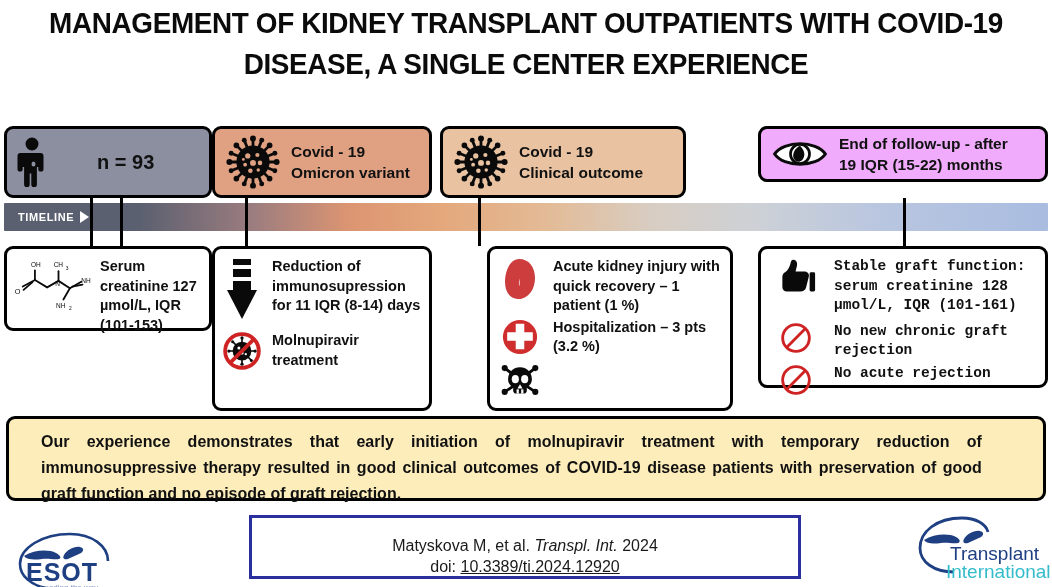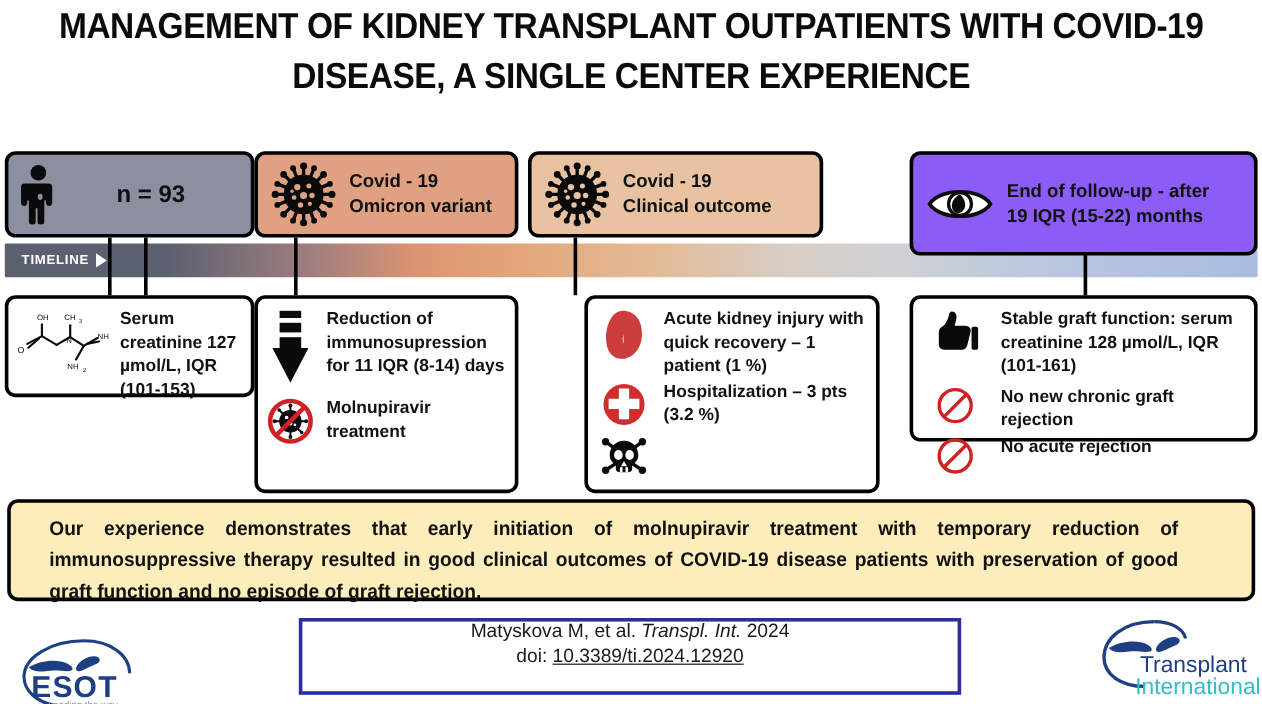--- a/index.html
+++ b/index.html
@@ -58,36 +58,36 @@
     padding: 12px 10px;
     gap: 10px;
   }
   .tbox .ttext {
     font-size: 15.5px; font-weight: bold; color: #111;
     line-height: 21px;
   }
   .tbox-1 { background: #8b8fa0; left: 4px;   top: 126px; width: 208px; height: 72px; }
   .tbox-2 { background: #e0a183; left: 212px; top: 126px; width: 220px; height: 72px; }
   .tbox-3 { background: #e9c3a1; left: 440px; top: 126px; width: 246px; height: 72px; }
-  .tbox-4 { background: #8b5cf6; left: 758px; top: 126px; width: 290px; height: 87px; }
+  .tbox-4 { background: #f0abfc; left: 758px; top: 126px; width: 290px; height: 56px; }
 
   .nlabel { font-size: 20px; font-weight: bold; color: #111; margin-left: 40px; }
 
   
   .dbox {
     position: absolute;
     border: 3px solid #000;
     border-radius: 9px;
     background: #fff;
     padding: 8px 8px 8px 6px;
   }
   .dbox-1 { left: 4px;   top: 246px; width: 208px; height: 85px; }
   .dbox-2 { left: 212px; top: 246px; width: 220px; height: 165px; }
   .dbox-3 { left: 440px; top: 246px; width: 246px; height: 165px; margin-left: 47px; }
-  .dbox-4 { left: 758px; top: 246px; width: 290px; height: 122px; }
+  .dbox-4 { left: 758px; top: 246px; width: 290px; height: 142px; font-family: Liberation Mono, monospace; }
 
   .drow { display: flex; align-items: flex-start; gap: 9px; }
   .drow + .drow { margin-top: 6px; }
   .dtext {
     font-size: 14.5px; font-weight: bold; color: #111; line-height: 19.5px;
   }
   .icon-col { flex: 0 0 auto; display:flex; align-items:center; justify-content:center; }
 
   
   .concl {
@@ -100,21 +100,21 @@
   .concl p {
     font-size: 16.5px; font-weight: bold; color: #111;
     line-height: 26px; text-align: justify; text-align-last: left;
     transform: scaleX(0.97); transform-origin: left top;
   }
 
   
   .cite {
     position: absolute; left: 249px; top: 515px; width: 552px; height: 64px;
     border: 3px solid #2b2f9e; background: #fff;
-    display: flex; flex-direction: column; align-items: center; justify-content: flex-start;
+    display: flex; flex-direction: column; align-items: center; justify-content: flex-end;
     gap: 3px;
   }
   .cite-line { font-size: 16px; color: #1a1a1a; }
   .cite-line em { font-style: italic; }
   .cite-doi u { text-decoration: underline; }
 
   
   .logo-esot { position: absolute; left: 4px; top: 528px; width: 132px; height: 72px; }
   .logo-ti   { position: absolute; left: 906px; top: 508px; width: 144px; height: 76px; }
 

